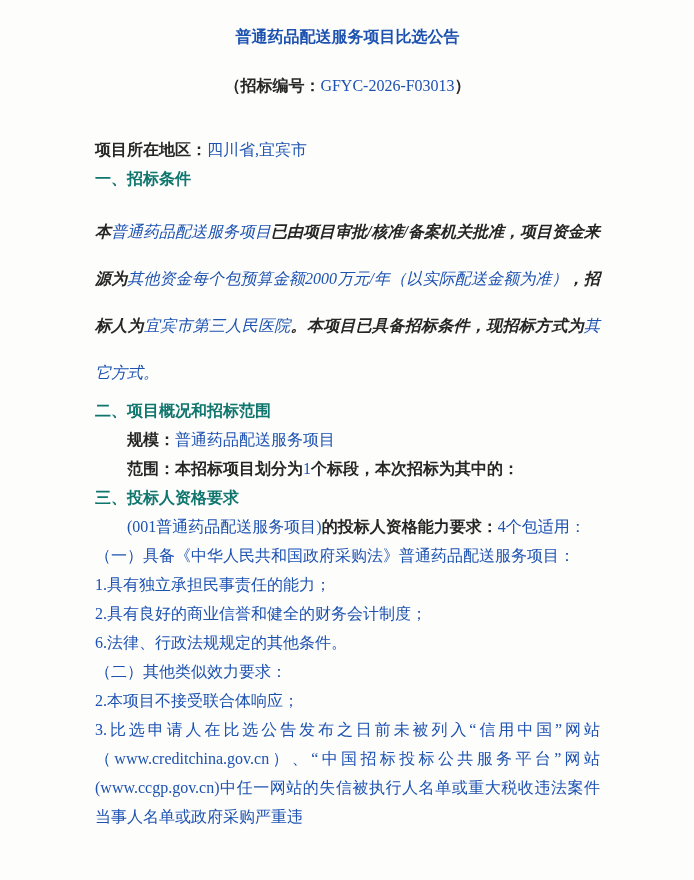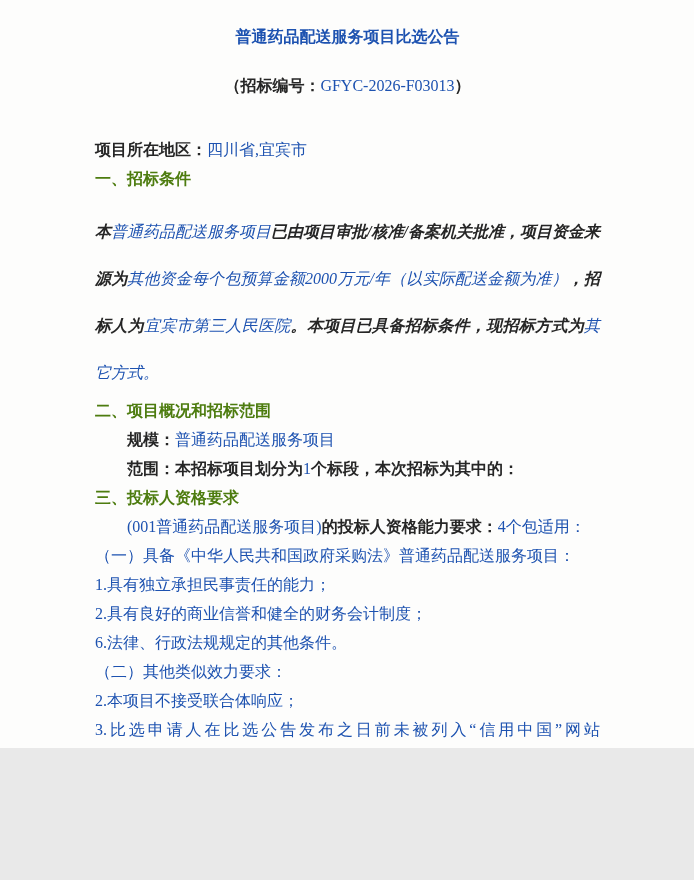--- a/index.html
+++ b/index.html
@@ -1,36 +1,36 @@
 <!DOCTYPE html>
 <html><head>
 <meta charset="utf-8">
 <style>
   html,body{margin:0;padding:0;background:#e9e9e9;}
   .page{
     position:relative;
-    width:694px;height:748px;
+    width:694px;height:880px;
     margin:0 auto;
     background:#fdfdfc;
     box-sizing:border-box;
     padding:22px 94px 10px 95px;
     font-family:"Liberation Serif","DejaVu Serif",serif;
     font-size:16px;
     color:#262626;
     overflow:hidden;
   }
   .line{line-height:29px;text-align:justify;}
   .center{text-align:center;}
   .blue{color:#1d52b0;font-weight:400;}
   .black{color:#262626;font-weight:700;}
   .indent{text-indent:2em;}
   .title{font-weight:700;color:#1d52b0;line-height:29px;}
   .subtitle{margin-top:20px;}
   .location{margin-top:35px;}
-  .s-heading{font-weight:700;color:#4d7c0f;}
+  .s-heading{font-weight:700;color:#0f766e;}
   .para1{margin-top:15px;line-height:47px;text-align:justify;font-style:italic;}
   .mono-url{letter-spacing:0;}
 </style>
 </head>
 <body>
 
 <div class="page">
 
   <div class="line center title">普通药品配送服务项目比选公告</div>
 

